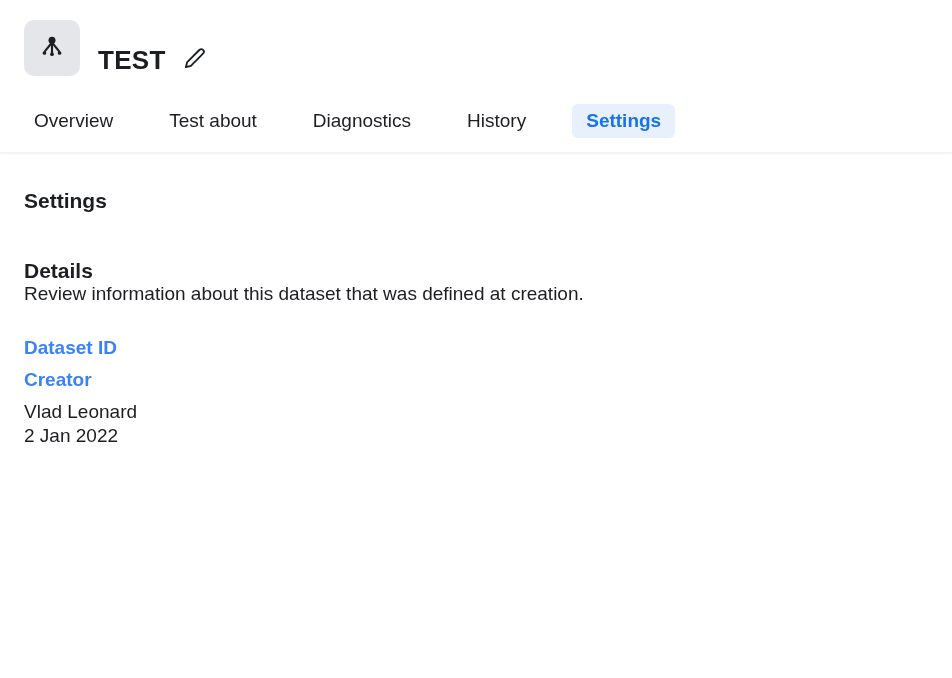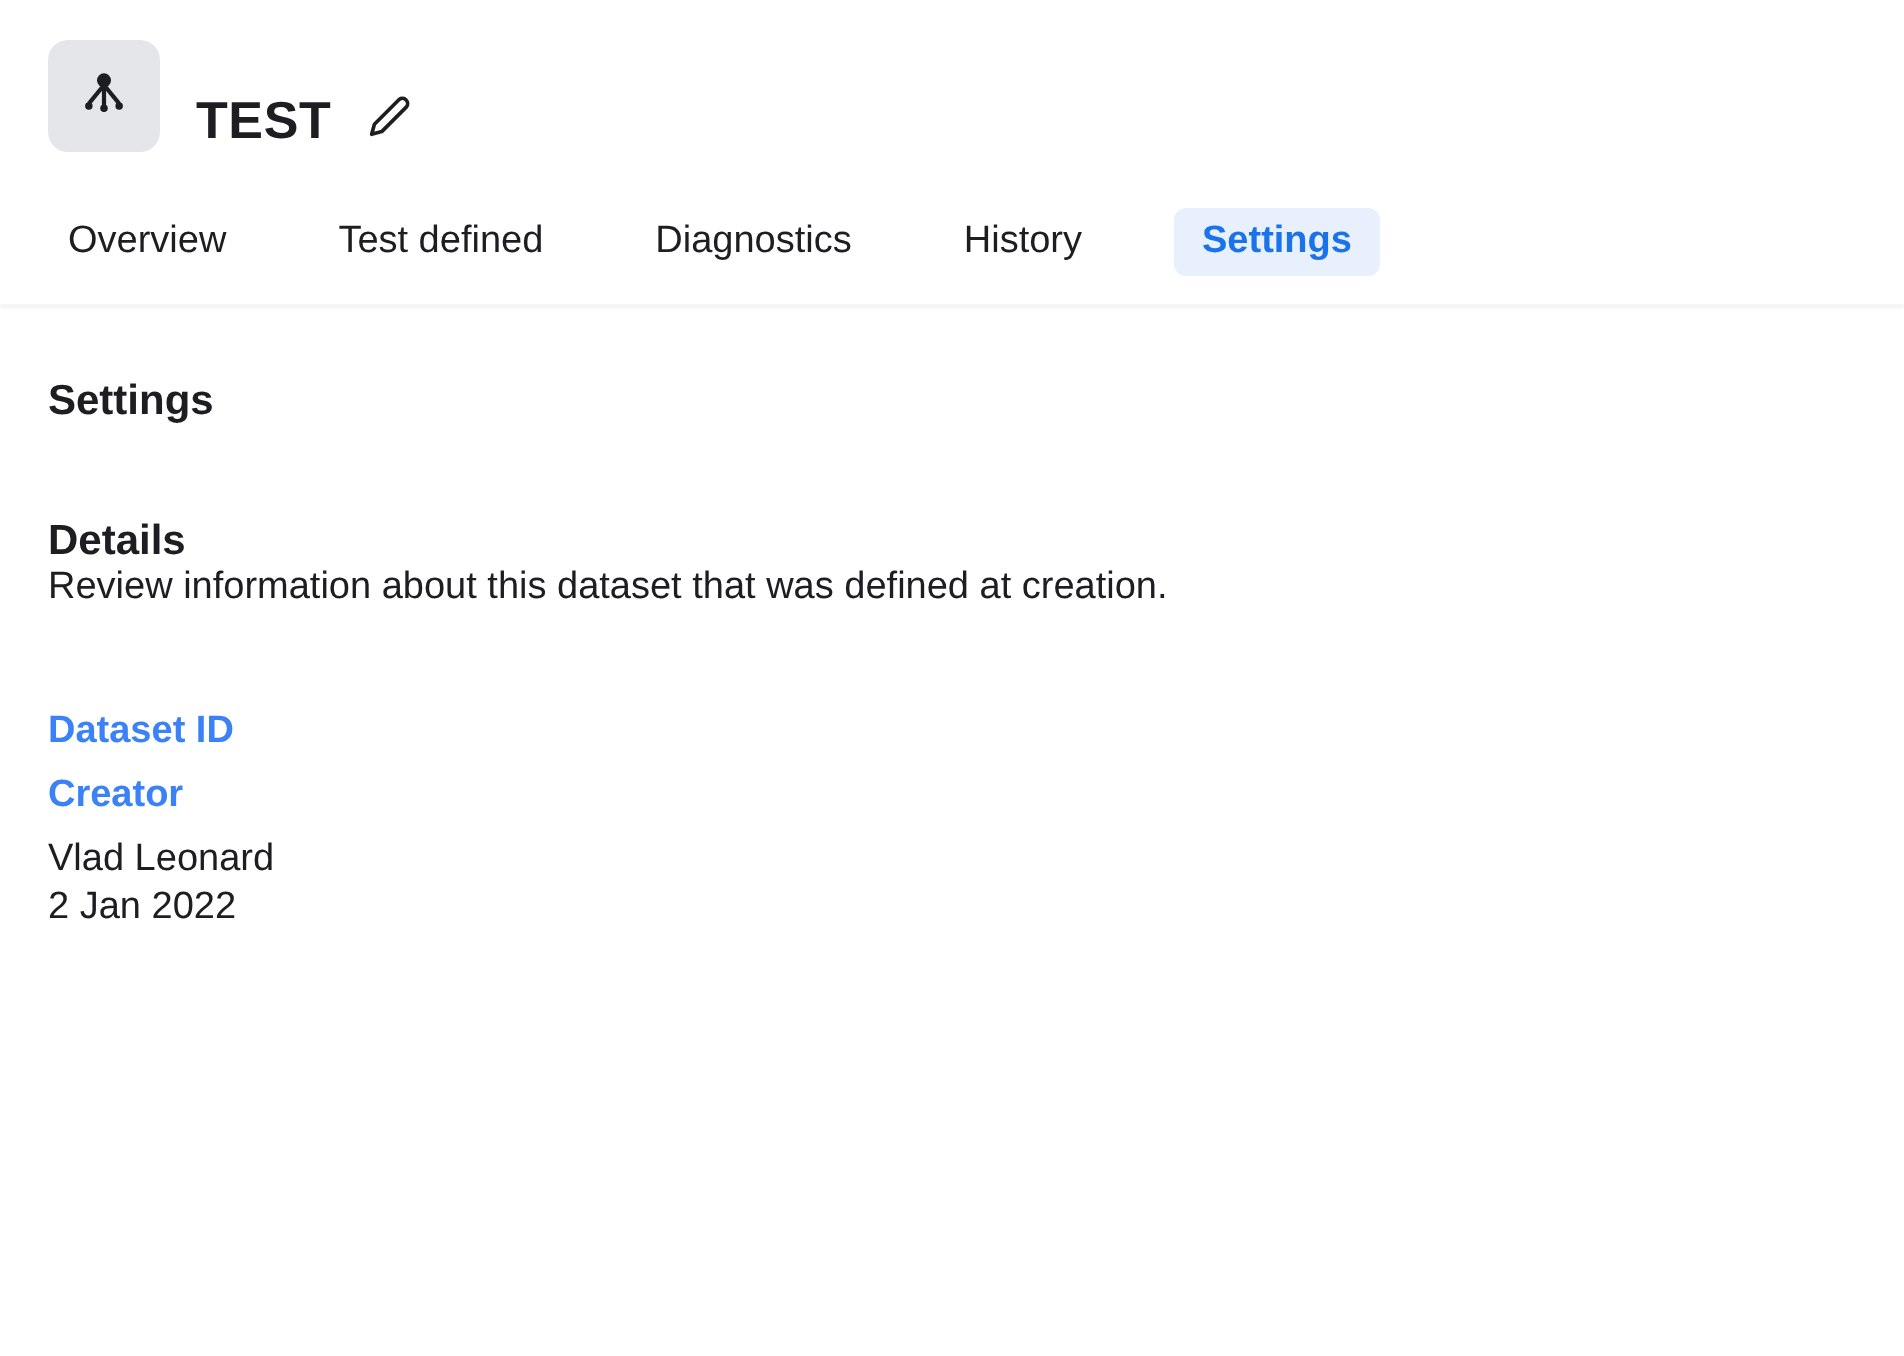--- a/index.html
+++ b/index.html
@@ -87,21 +87,21 @@
     }
     .sub-title {
       font-size: 21px;
       font-weight: 700;
       color: #1c1e21;
     }
     .description {
       font-size: 19px;
       color: #1c1e21;
       font-weight: 400;
-      margin-bottom: 50px;
+      margin-bottom: 32px;
     }
     .field-label {
       font-size: 19px;
       font-weight: 700;
       color: #3b82f6;
       margin-bottom: 10px;
     }
     .field-value {
       font-size: 19px;
       font-weight: 400;
@@ -136,21 +136,21 @@
         <svg viewBox="0 0 24 24" fill="none" stroke="#1c1e21" stroke-width="2" stroke-linecap="round" stroke-linejoin="round">
           <path d="M17 3a2.85 2.85 0 0 1 4 4L7.5 20.5 2 22l1.5-5.5L17 3z"></path>
         </svg>
       </span>
     </button>
   </div>
 </div>
 
 <nav class="tabs">
   <div class="tab">Overview</div>
-  <div class="tab">Test defined</div>
+  <div class="tab">Test about</div>
   <div class="tab">Diagnostics</div>
   <div class="tab">History</div>
   <div class="tab active">Settings</div>
 </nav>
 
 <div class="content">
   <h2 class="section-title">Settings</h2>
 
   <h3 class="sub-title">Details</h3>
   <p class="description">Review information about this dataset that was defined at creation.</p>

